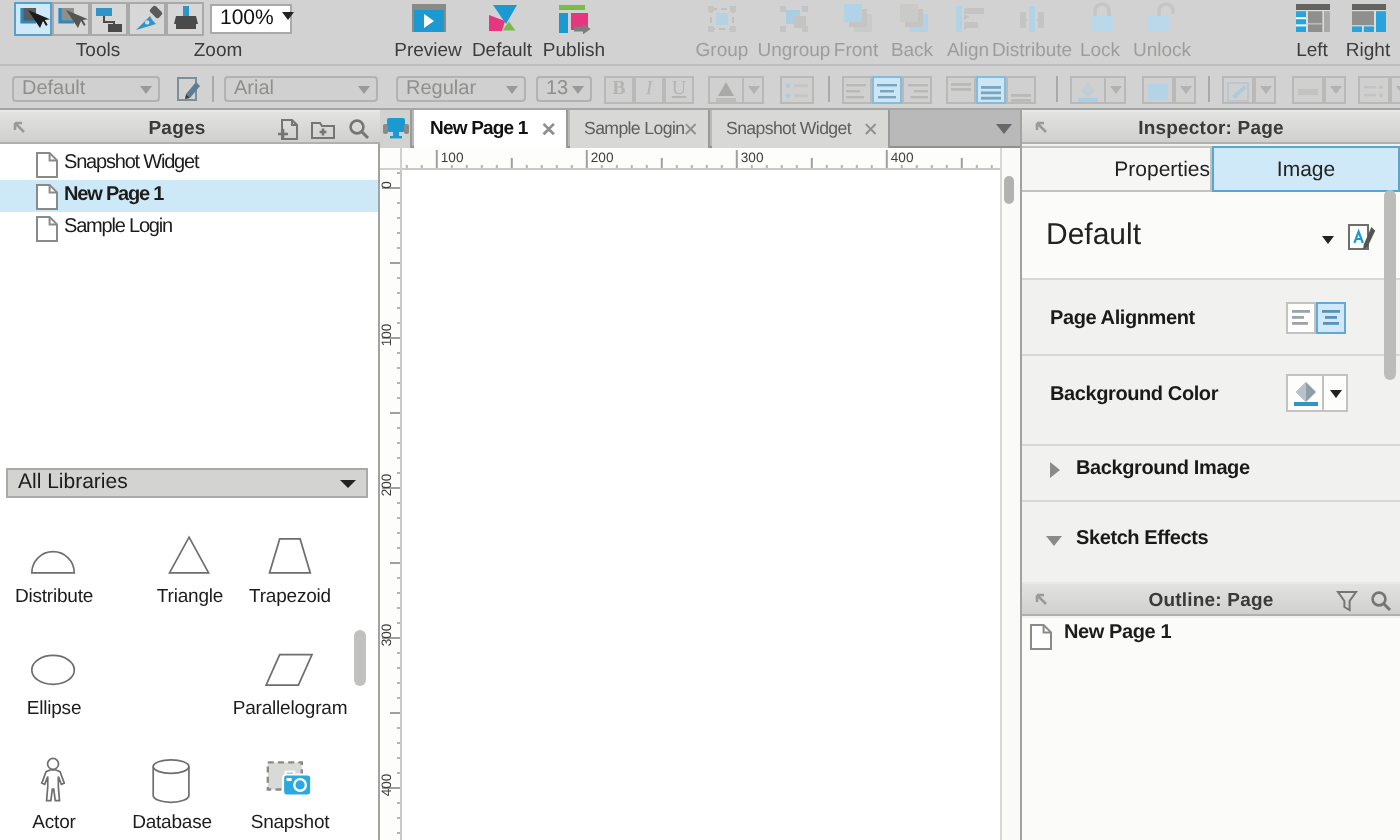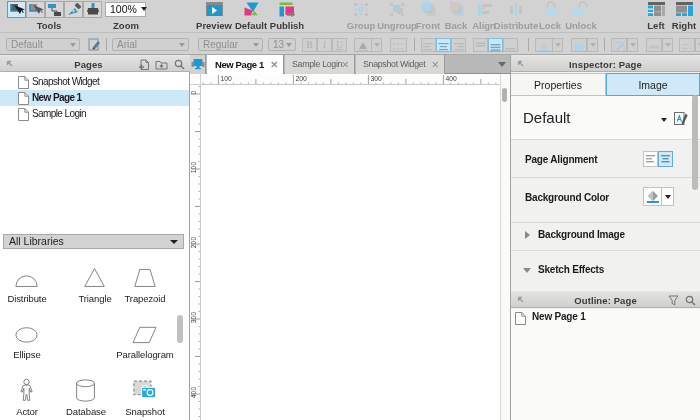--- a/index.html
+++ b/index.html
@@ -1,20 +1,20 @@
 <!DOCTYPE html>
 <html><head><meta charset="utf-8"><style>
 * { margin:0; padding:0; box-sizing:border-box; }
 html,body { width:700px; height:420px; overflow:hidden; font-family:"Liberation Sans",sans-serif; }
 body { background:#d2d2d2; position:relative; }
 .abs { position:absolute; }
 
 #tb1 { position:absolute; left:0; top:0; width:700px; height:33px; background:#d2d2d2; border-bottom:1px solid #bebebe; }
 #tb2 { position:absolute; left:0; top:33px; width:700px; height:22px; background:#d2d2d2; border-bottom:1px solid #a6a6a6; }
-.tlabel { position:absolute; top:19.5px; font-size:9.5px; color:#3c3c3c; text-align:center; white-space:nowrap; transform:translateX(-50%);font-weight:bold; }
+.tlabel { position:absolute; top:19.5px; font-size:9.5px; color:#3c3c3c; text-align:center; white-space:nowrap; transform:translateX(-50%); }
 .tlabel.dis { color:#9d9d9b; }
 .toolbtn { position:absolute; top:1px; width:19px; height:17px; background:#d7d7d7; border:1px solid #a9a9a9; }
 .toolbtn.sel { background:#cfe9f8; border:1px solid #56a0d0; }
 .dd { position:absolute; height:13px; background:#d0d0d0; border:1px solid #b2b2b0; border-radius:2px; font-size:10px; color:#8f8f8d; line-height:11px; padding-left:4px; }
 .dd .arr { position:absolute; right:3px; top:4px; width:0; height:0; border-left:3.5px solid transparent; border-right:3.5px solid transparent; border-top:4px solid #9a9a98; }
 .sep2 { position:absolute; top:5px; width:1px; height:13px; background:#a9a9a7; }
 .btn2 { position:absolute; top:4.5px; height:14px; background:#d0d0d0; border:1px solid #b9b9b7; overflow:hidden; }
 .btn2.on { background:#cbe7f7; border-color:#85bbdd; }
 
 #sidebar { position:absolute; left:0; top:55px; width:190px; height:365px; background:#fff; border-right:1px solid #a2a2a0; }
@@ -75,21 +75,21 @@
  <div class="toolbtn" style="left:83px">
   <svg width="17" height="15">
         <rect x="7.5" y="1" width="3" height="5" fill="#2f95c8"></rect>
         <path d="M4,6 L14,6 L15,10 L3,10 Z" fill="#4a4a4a"></path>
         <path d="M4,10 L14,10 L14,12.5 L4,12.5 Z" fill="#4a4a4a"></path>
       </svg>
  </div>
  <div class="tlabel" style="left:49px">Tools</div>
 
  <div style="position:absolute;left:105px;top:2px;width:41px;height:15px;background:#fff;border:1px solid #a9a9a7;font-size:10.5px;color:#111;line-height:13.5px;padding-left:4px;white-space:nowrap">100% <span style="display:inline-block;width:0;height:0;border-left:3.5px solid transparent;border-right:3.5px solid transparent;border-top:4px solid #222;vertical-align:2px;margin-left:1px"></span></div>
- <div class="tlabel" style="left:126px">Zoom</div>
+ <div class="tlabel" style="left:109px">Zoom</div>
 
  <svg class="abs" style="left:206px;top:2px" width="17" height="15">
       <rect x="0" y="0" width="17" height="14" fill="#8a8a88"></rect>
       <rect x="1" y="3" width="15" height="11" fill="#1b9ad2"></rect>
       <path d="M6,5 L11,8.5 L6,12 Z" fill="#fff"></path>
     </svg>
  <div class="tlabel" style="left:214px">Preview</div>
  <svg class="abs" style="left:244px;top:2px" width="16" height="15">
       <path d="M2.5,0.5 L14.5,0.5 L9,10 Z" fill="#1b9ad2"></path>
       <path d="M0.5,5.5 L8.5,8.5 L7,13.5 L0.5,13.5 Z" fill="#e8357f"></path>
@@ -552,21 +552,21 @@
 </div>
 <div id="inspector">
  <div class="phead" style="top:0;width:189px">
   <svg class="collapse" width="9" height="9">
         <path d="M1.5,1.5 L6,6 M1.5,1.5 L1.5,5 M1.5,1.5 L5,1.5" stroke="#9a9a98" stroke-width="1.3" fill="none"></path>
       </svg>
   <div class="title" style="right:0">Inspector: Page</div>
  </div>
 
  <div class="abs" style="left:0;top:18px;width:189px;height:23px;background:#e4e4e2">
-  <div class="abs" style="left:0;top:0;width:95px;height:23px;background:#f6f6f5;border:1px solid #c2c2c0;border-left:none;font-size:10.5px;color:#222;text-align:center;line-height:22px">Properties</div>
+  <div class="abs" style="left:0;top:0;width:95px;height:23px;background:#f6f6f5;border:1px solid #c2c2c0;border-left:none;font-size:10.5px;color:#222;text-align:right;line-height:22px">Properties</div>
   <div class="abs" style="left:95px;top:0;width:94px;height:23px;background:#cfe9f8;border:1px solid #57a7d4;font-size:10.5px;color:#222;text-align:center;line-height:22px">Image</div>
  </div>
 
  <div class="abs" style="left:0;top:41px;width:189px;height:43px;background:#fbfbfa">
   <div class="abs" style="left:12px;top:13px;font-size:15px;color:#222">Default</div>
   <span class="abs" style="left:149.5px;top:22px;width:0;height:0;border-left:3.5px solid transparent;border-right:3.5px solid transparent;border-top:4.5px solid #222"></span>
   <svg class="abs" style="left:163px;top:16px" width="14" height="14">
         <rect x="0.5" y="0.5" width="9.5" height="12" fill="#fdfdfc" stroke="#6e6e6c"></rect>
         <path d="M3.2,9.5 L5.3,3.8 L7.4,9.5 M4,7.5 L6.6,7.5" stroke="#1b9ad2" fill="none" stroke-width="1.1"></path>
         <path d="M11.7,1.5 L13.6,3.4 L9.6,11.8 L7.5,12.6 L7.9,10.2 Z" fill="#55554f"></path>

